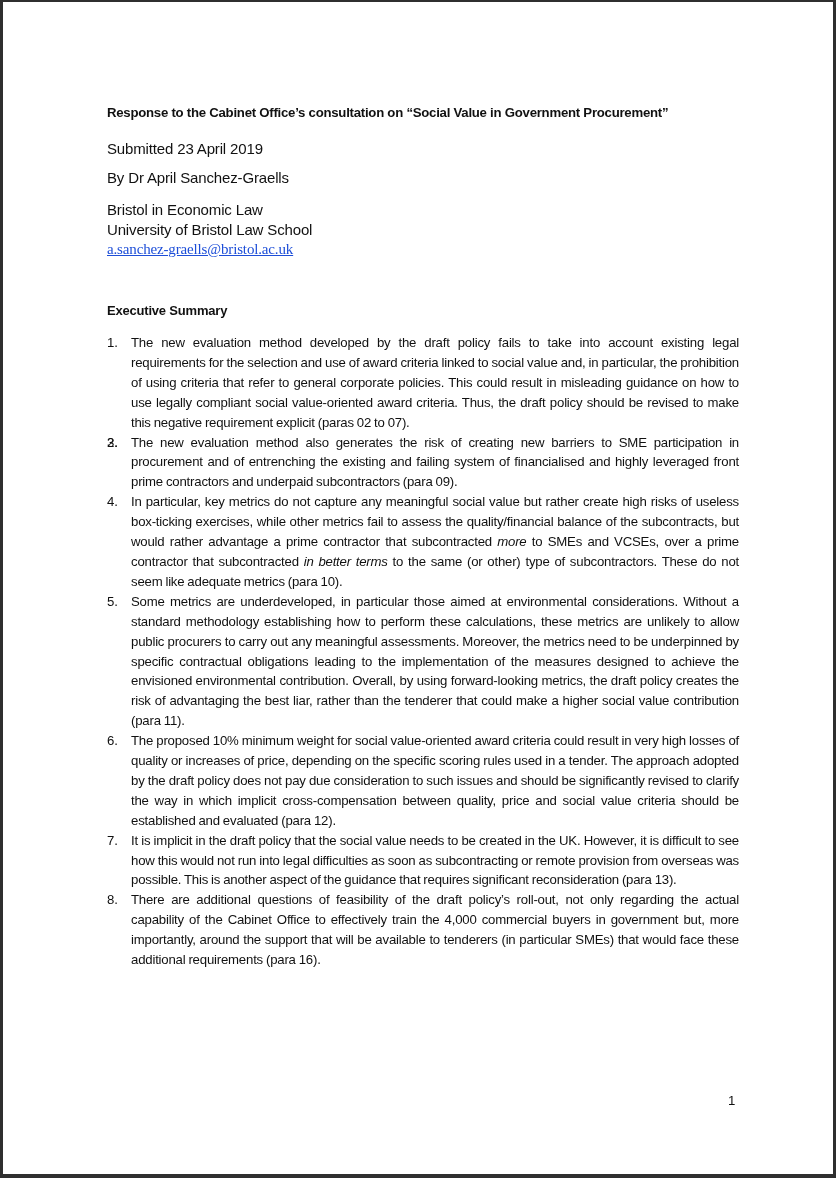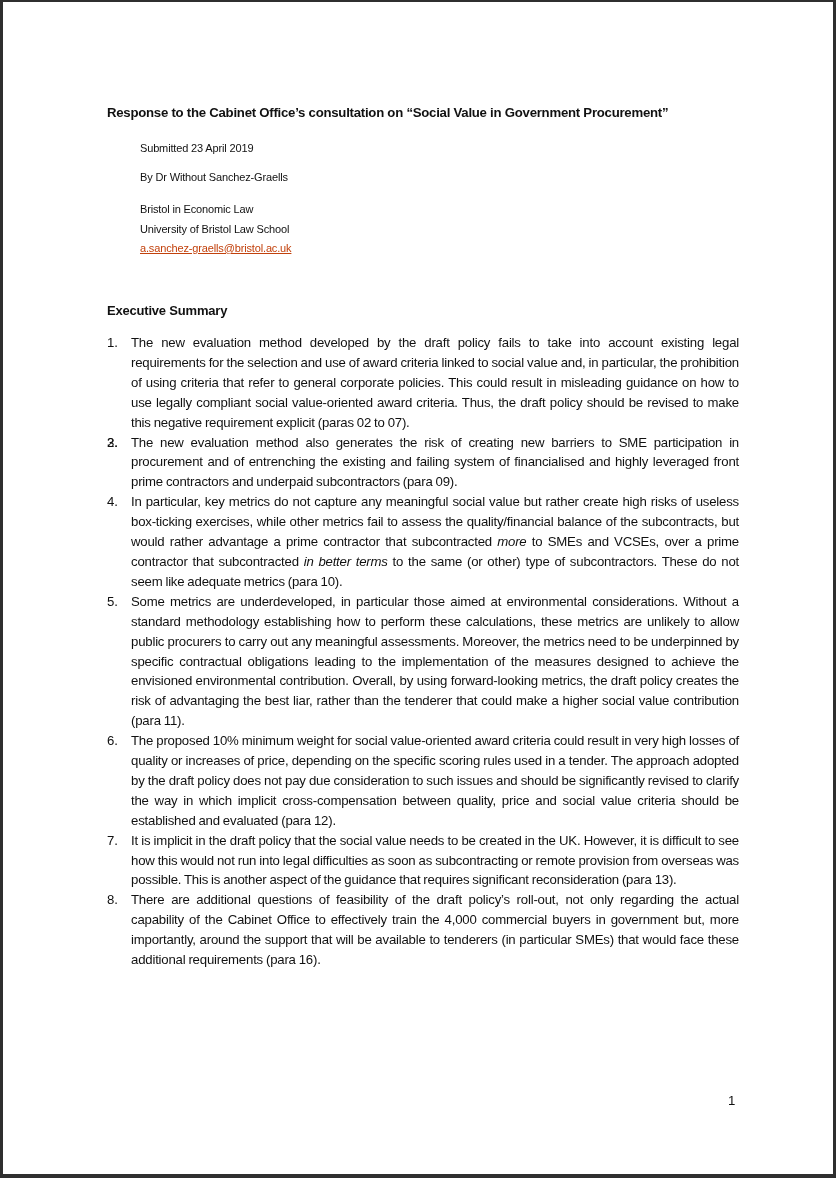--- a/index.html
+++ b/index.html
@@ -41,34 +41,34 @@
       width: 640px;
       font-size: 13.2px;
       font-weight: bold;
       letter-spacing: -0.25px;
       white-space: nowrap;
       line-height: 18px;
     }
     .meta {
       position: absolute;
       left: 0;
-      font-size: 11px;
+      font-size: 15px;
       line-height: 19.5px;
       letter-spacing: -0.15px;
       white-space: nowrap;
-      margin-left: 33px;
     }
     .submitted { top: 137px; }
     .author { top: 166px; }
     .affil { top: 198px; }
     .affil div { height: 19.5px; }
     .email {
-      color: #c2410c;
+      color: #1d4ed8;
       text-decoration: underline;
       cursor: pointer;
+      font-family: Liberation Serif, serif;
     }
     .exec-heading {
       position: absolute;
       top: 300px;
       left: 0;
       font-size: 13px;
       font-weight: bold;
       letter-spacing: -0.2px;
       line-height: 18px;
     }
@@ -110,21 +110,21 @@
 </head>
 <body>
 
 <div class="page">
   <div class="content">
 
     <div class="title">Response to the Cabinet Office’s consultation on “Social Value in Government Procurement”</div>
 
     <div class="meta submitted">Submitted 23 April 2019</div>
 
-    <div class="meta author">By Dr Without Sanchez-Graells</div>
+    <div class="meta author">By Dr April Sanchez-Graells</div>
 
     <div class="meta affil">
       <div>Bristol in Economic Law</div>
       <div>University of Bristol Law School</div>
       <div><a class="email" href="mailto:a.sanchez-graells@bristol.ac.uk">a.sanchez-graells@bristol.ac.uk</a></div>
     </div>
 
     <div class="exec-heading">Executive Summary</div>
 
     <ol class="summary-list">

